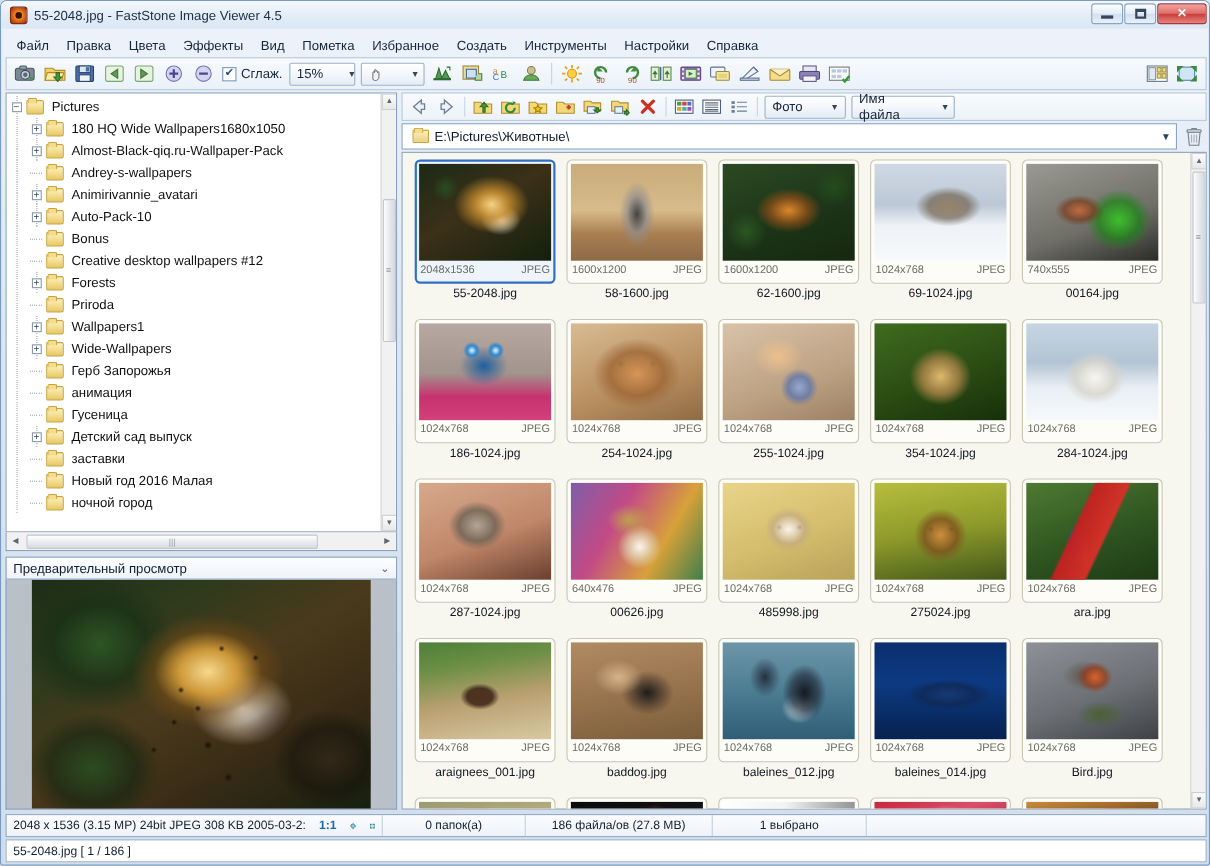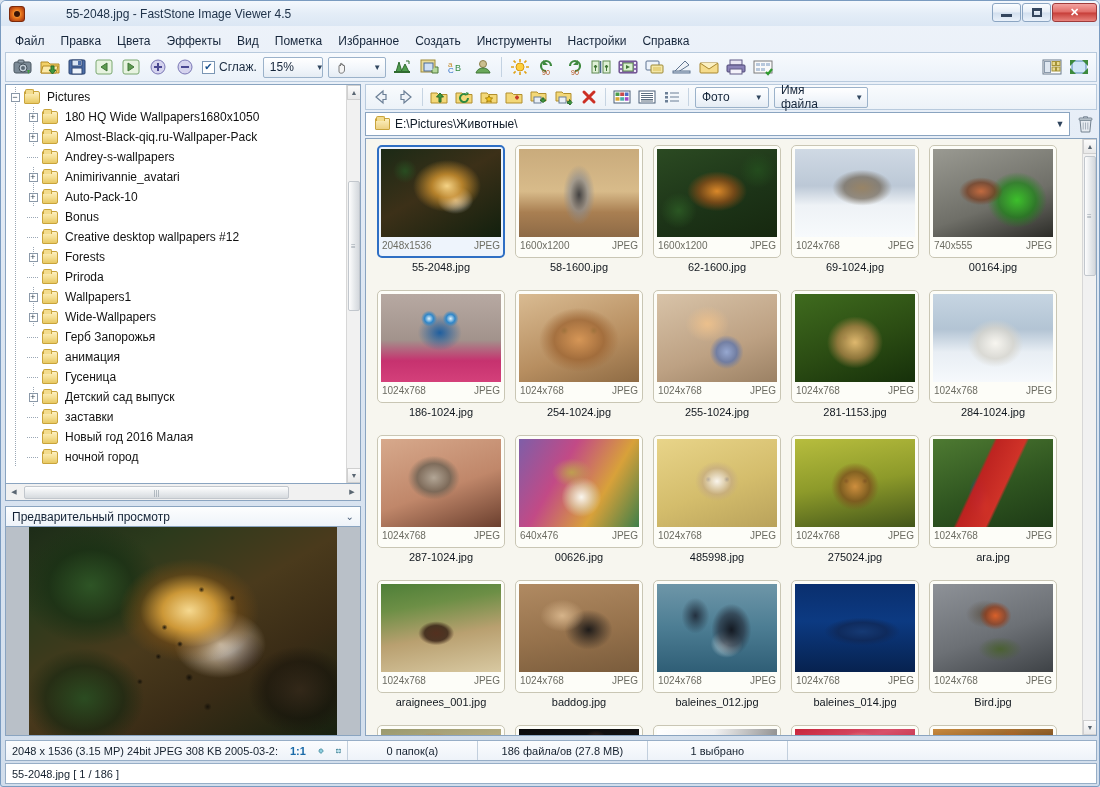--- a/index.html
+++ b/index.html
@@ -35,21 +35,21 @@
     border-radius: 3px;
     background: radial-gradient(circle at 50% 50%, #ffdf80 0%, #e8741a 45%, #9a2b0e 100%);
     border: 1px solid #7d2a0a;
     position: relative; flex: none;
   }
   #app-icon::after {
     content:''; position:absolute; left:4px; top:4px; width:6px; height:6px;
     border-radius:50%; background:#3a1405;
   }
   #title-text {
-    font-size: 12px; color: #20334a; white-space: nowrap; margin-left: 35px;
+    font-size: 12px; color: #20334a; white-space: nowrap;
   }
   #winbtns { position:absolute; right:4px; top:2px; display:flex; gap:1px; }
   .winbtn {
     width: 29px; height: 19px;
     border: 1px solid #8ba5c2;
     border-radius: 3px;
     background: linear-gradient(180deg,#fbfdff 0%,#e6eef7 48%,#d2dfee 52%,#e9f1fa 100%);
     display:flex; align-items:center; justify-content:center;
     color:#2a3b52; font-size:11px; line-height:1;
   }
@@ -966,21 +966,21 @@
             <div class="tname">255-1024.jpg</div>
           </div>
           <div class="cell">
             <div class="thumbbox">
               <div class="timg" style="background: radial-gradient(28px 26px at 50% 55%, rgba(226, 186, 112, 0.98) 0%, rgba(168, 130, 70, 0.8) 62%, rgba(0, 0, 0, 0) 100%), radial-gradient(3px at 42% 50%, rgb(36, 26, 12), transparent), radial-gradient(3px at 59% 50%, rgb(36, 26, 12), transparent), linear-gradient(160deg, rgb(63, 107, 30), rgb(43, 76, 19) 55%, rgb(22, 48, 10));"></div>
               <div class="tmeta">
                 <span>1024x768</span>
                 <span>JPEG</span>
               </div>
             </div>
-            <div class="tname">281-1153.jpg</div>
+            <div class="tname">354-1024.jpg</div>
           </div>
           <div class="cell">
             <div class="thumbbox">
               <div class="timg" style="background: radial-gradient(28px 24px at 52% 56%, rgba(248, 246, 240, 0.98) 0%, rgba(214, 212, 204, 0.8) 64%, rgba(0, 0, 0, 0) 100%), linear-gradient(rgb(198, 213, 226) 0%, rgb(179, 196, 212) 40%, rgb(232, 238, 244) 66%, rgb(246, 249, 252) 100%);"></div>
               <div class="tmeta">
                 <span>1024x768</span>
                 <span>JPEG</span>
               </div>
             </div>
             <div class="tname">284-1024.jpg</div>

